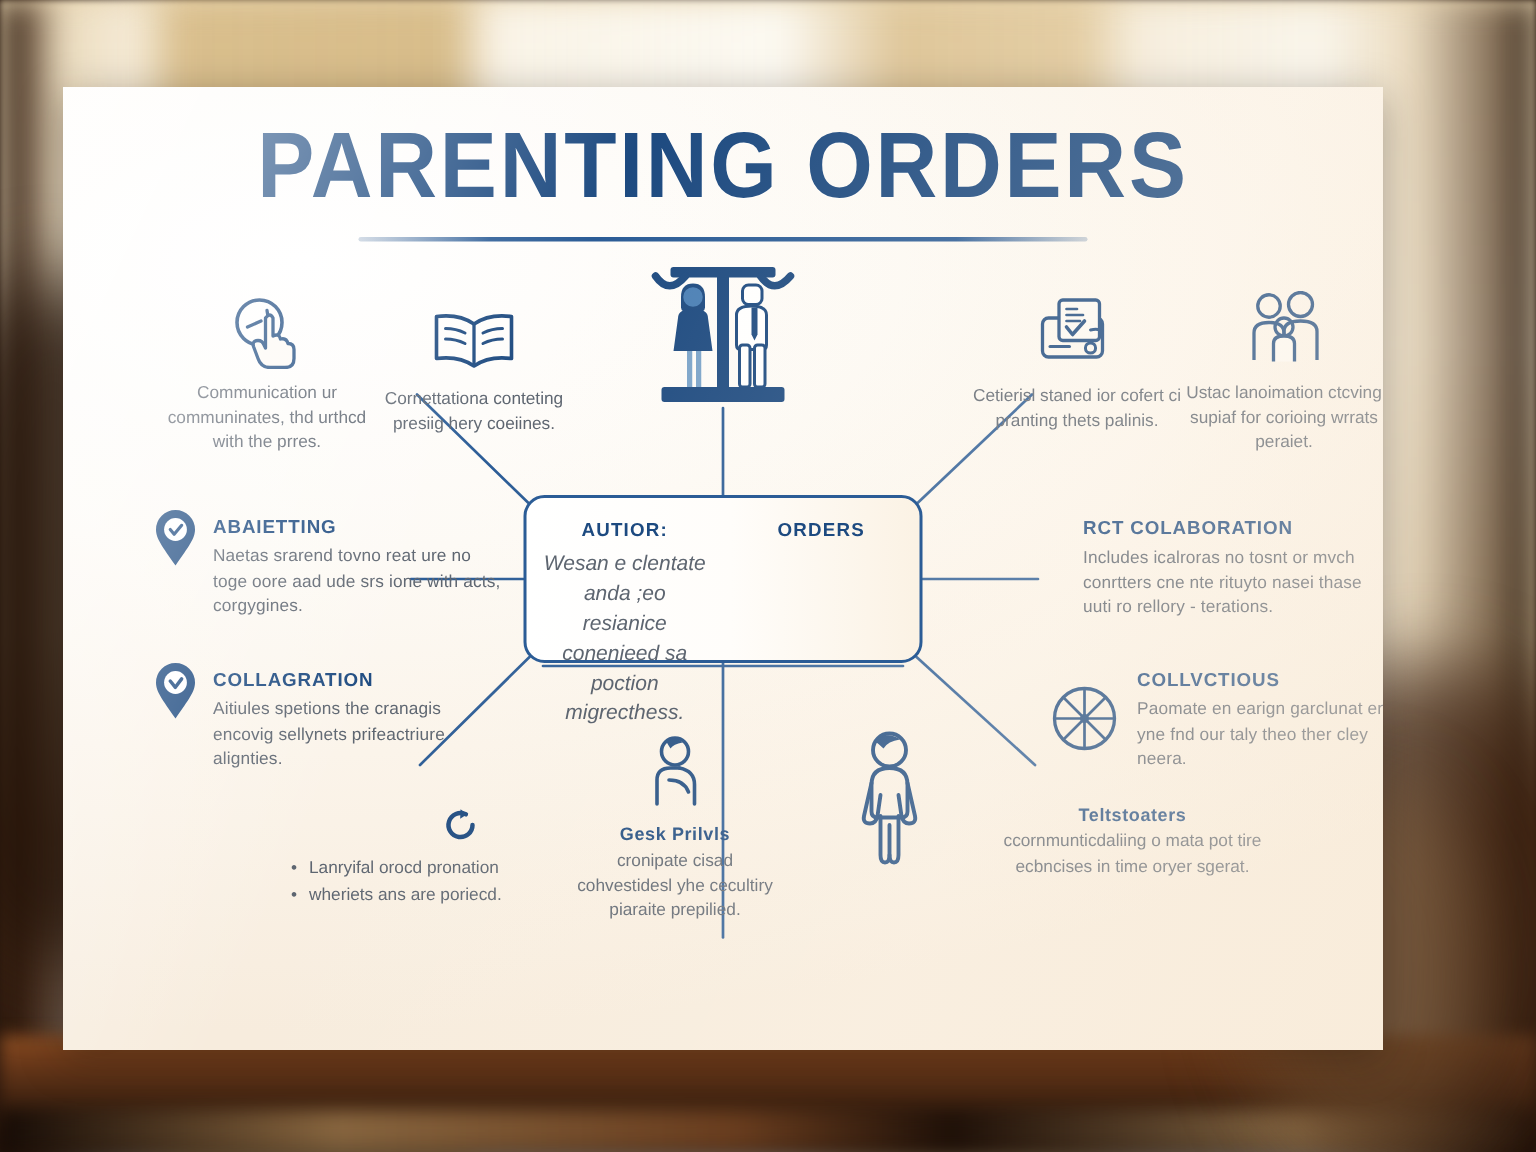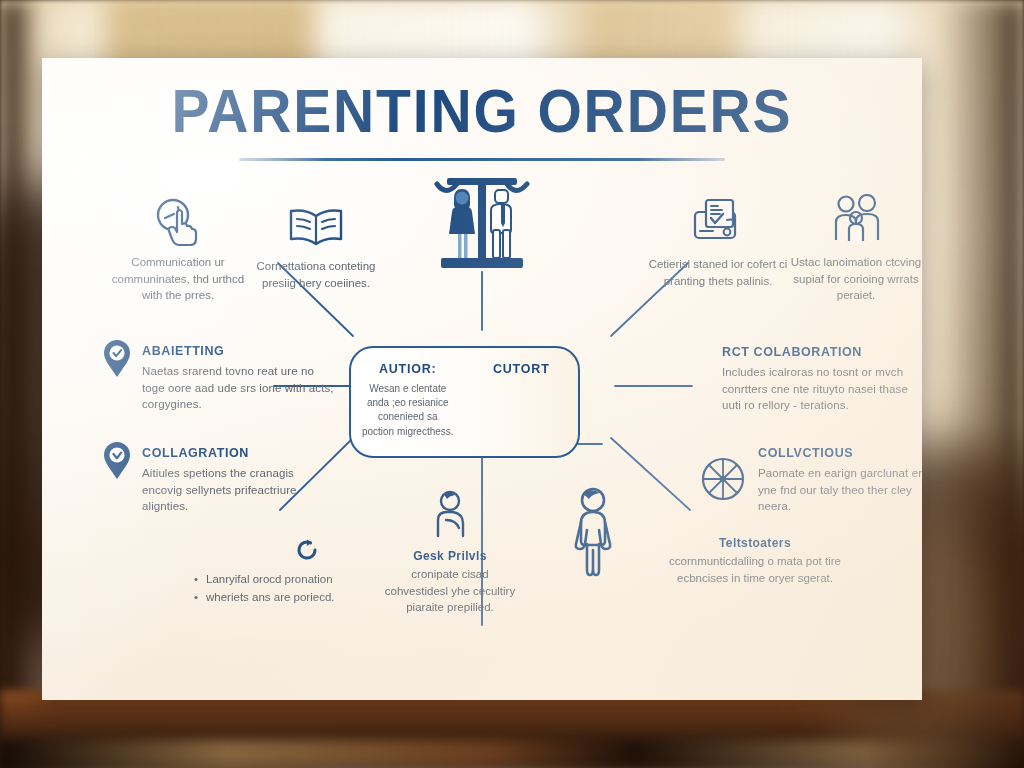--- a/index.html
+++ b/index.html
@@ -162,47 +162,47 @@
   }
 
   
   #lines { position: absolute; inset: 0; pointer-events: none; }
 
   
   #central-box {
     position: absolute;
     left: 307px;
     top: 272px;
-    width: 231px;
+    width: 266px;
     height: 112px;
     border: 2px solid #2b5c96;
-    border-radius: 24px;
+    border-radius: 14px;
     background: linear-gradient(90deg, #ffffff 0%, #fffdfa 52%, #fbf2e4 100%);
     display: flex;
     box-sizing: border-box;
     z-index: 3;
-    margin-top: 16px;
   }
   .box-col {
     flex: 1;
     padding: 14px 10px 0 10px;
     text-align: center;
     box-sizing: border-box;
   }
   .box-col .hd {
     font-size: 12.5px;
     font-weight: bold;
     letter-spacing: 0.8px;
     color: #1d4a80;
     margin-bottom: 6px;
   }
   .box-col .bd {
-    font-size: 10px;
+    font-size: 14px;
     line-height: 1.42;
     color: #5d6570;
+    font-style: italic;
   }
 
   
   .side-item { position: absolute; width: 232px; }
   .side-item .row { display: flex; align-items: flex-start; gap: 10px; }
   .side-item .pin { flex: 0 0 auto; width: 30px; height: 38px; margin-top: -4px; }
   .side-item .txt { flex: 1; }
   #side-left-1  { left: 60px;  top: 286px; }
   #side-left-2  { left: 60px;  top: 388px; }
   #side-right-1 { left: 680px; top: 287px; width: 208px; }
@@ -403,21 +403,21 @@
         <path d="M78 33 l0 18 l2 4 l2-4 l0-18 z" fill="#1d4a80"></path>
       </svg>
     </div>
 
     <div id="central-box">
       <div class="box-col">
         <div class="hd">AUTIOR:</div>
         <div class="bd">Wesan e clentate anda ;eo resianice conenieed sa poction migrecthess.</div>
       </div>
       <div class="box-col">
-        <div class="hd">CUTORT</div>
+        <div class="hd">ORDERS</div>
       </div>
     </div>
 
     <div class="side-item" id="side-left-1">
       <div class="row">
         <div class="pin">
           <svg width="30" height="38" viewBox="0 0 30 38">
             <path d="M15 37 C6 24 2 19 2 13 A13 13 0 0 1 28 13 C28 19 24 24 15 37 Z" fill="#1d4a80"></path>
             <circle cx="15" cy="13" r="7.6" fill="#ffffff"></circle>
             <path d="M11.5 13 l2.6 3.2 l5-6" fill="none" stroke="#1d4a80" stroke-width="2.1" stroke-linecap="round" stroke-linejoin="round"></path>

